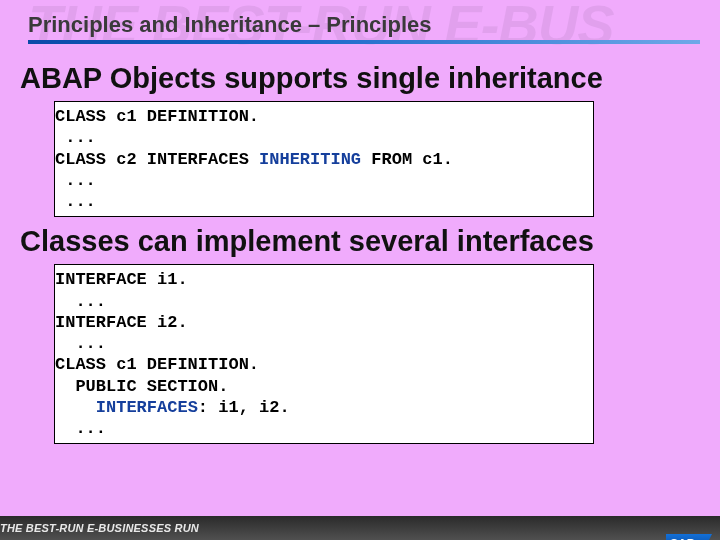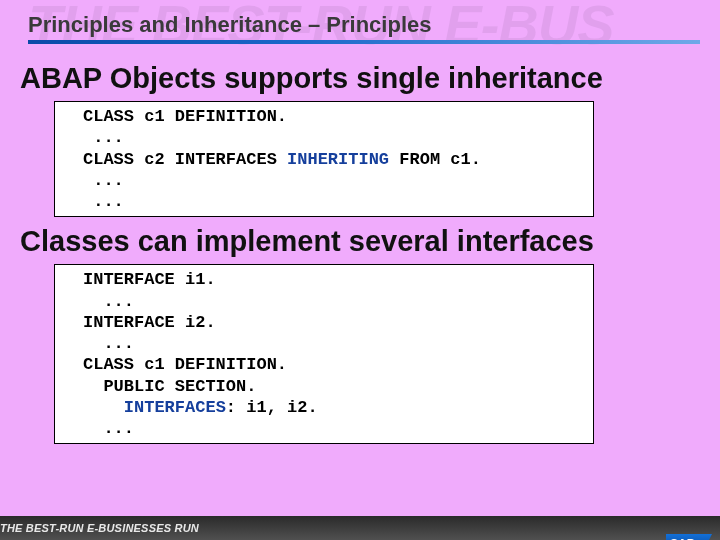--- a/index.html
+++ b/index.html
@@ -58,21 +58,21 @@
   .subhead {
     font-size: 29px;
     font-weight: 700;
     color: #111;
     margin: 6px 0 6px 0;
   }
   .codebox {
     border: 1px solid #000;
     background: #fff;
     margin: 0 0 8px 34px;
-    padding: 4px 10px 4px 28px;
+    padding: 4px 10px 4px 0;
     width: 540px;
     box-sizing: border-box;
   }
   .codeline {
     font-family: "Courier New", Courier, monospace;
     font-weight: 700;
     font-size: 17px;
     line-height: 1.25;
     white-space: pre;
     color: #000;

